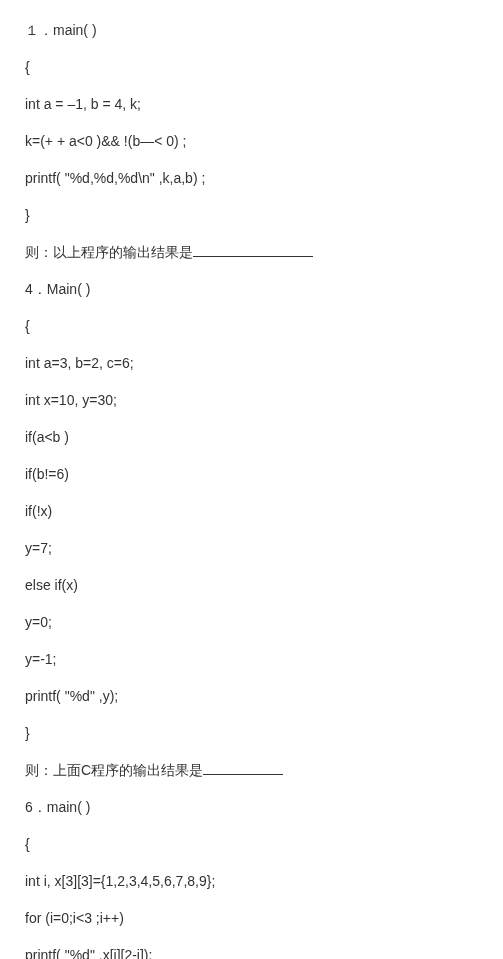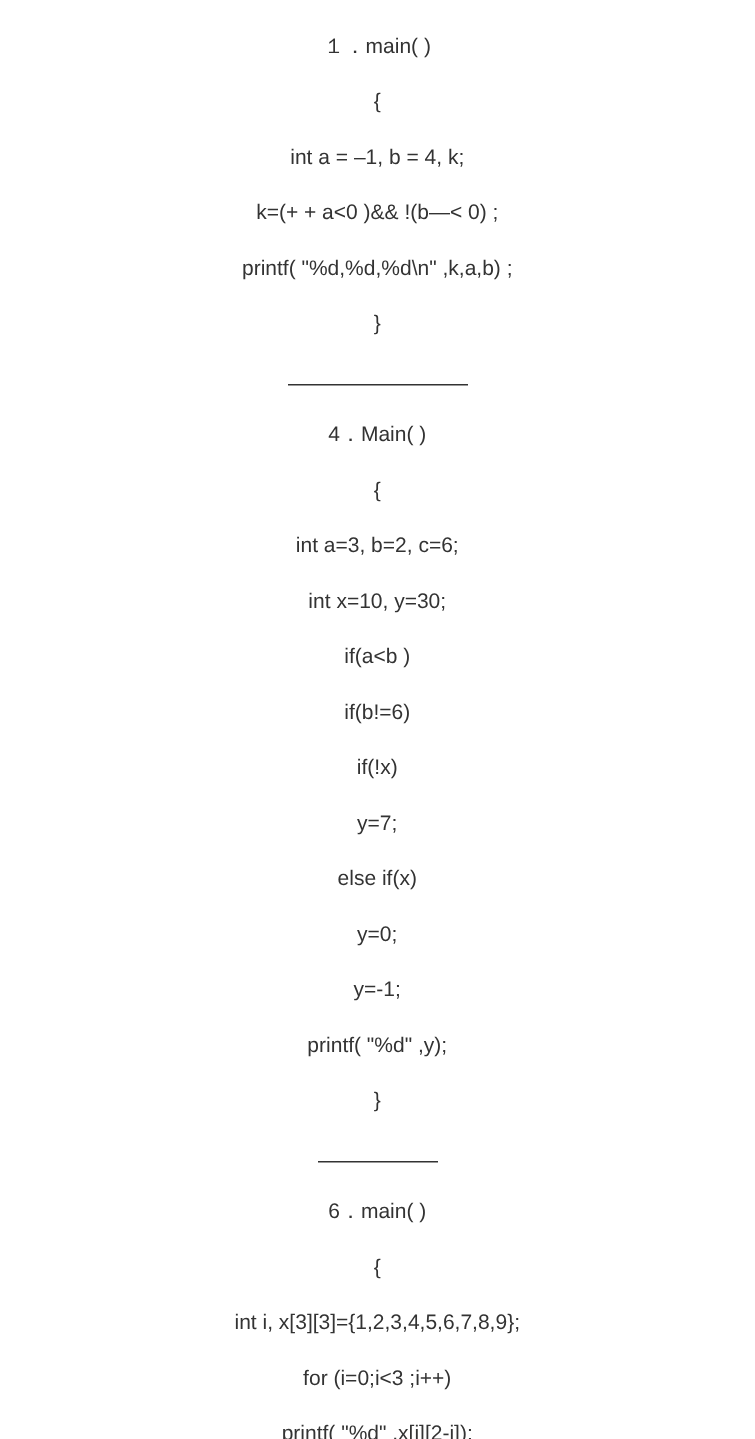--- a/index.html
+++ b/index.html
@@ -12,21 +12,20 @@
       font-size: 14px;
       color: #333;
       background: #fff;
       padding: 20px 25px;
       width: 503px;
       line-height: 1.5;
     }
     .line {
       margin-bottom: 16px;
       white-space: pre-wrap;
-      text-align: center;
     }
     .blank {
       display: inline-block;
       border-bottom: 1px solid #333;
       min-width: 120px;
       height: 1em;
       vertical-align: baseline;
     }
     .blank-short {
       display: inline-block;
@@ -38,34 +37,34 @@
   </style>
 </head>
 <body>
 
 <div class="line">１．main( )</div>
 <div class="line">{</div>
 <div class="line">int a = –1, b = 4, k;</div>
 <div class="line">k=(+ + a&lt;0 )&amp;&amp; !(b—&lt; 0) ;</div>
 <div class="line">printf( "%d,%d,%d\n" ,k,a,b) ;</div>
 <div class="line">}</div>
-<div class="line"><span class="blank"></span></div>
+<div class="line"><span>则：以上程序的输出结果是</span><span class="blank"></span></div>
 
 <div class="line">4．Main( )</div>
 <div class="line">{</div>
 <div class="line">int a=3, b=2, c=6;</div>
 <div class="line">int x=10, y=30;</div>
 <div class="line">if(a&lt;b )</div>
 <div class="line">if(b!=6)</div>
 <div class="line">if(!x)</div>
 <div class="line">y=7;</div>
 <div class="line">else if(x)</div>
 <div class="line">y=0;</div>
 <div class="line">y=-1;</div>
 <div class="line">printf( "%d" ,y);</div>
 <div class="line">}</div>
-<div class="line"><span class="blank-short"></span></div>
+<div class="line"><span>则：上面C程序的输出结果是</span><span class="blank-short"></span></div>
 
 <div class="line">6．main( )</div>
 <div class="line">{</div>
 <div class="line">int i, x[3][3]={1,2,3,4,5,6,7,8,9};</div>
 <div class="line">for (i=0;i&lt;3 ;i++)</div>
 <div class="line">printf( "%d" ,x[i][2-i]);</div>
 
 </body></html>

